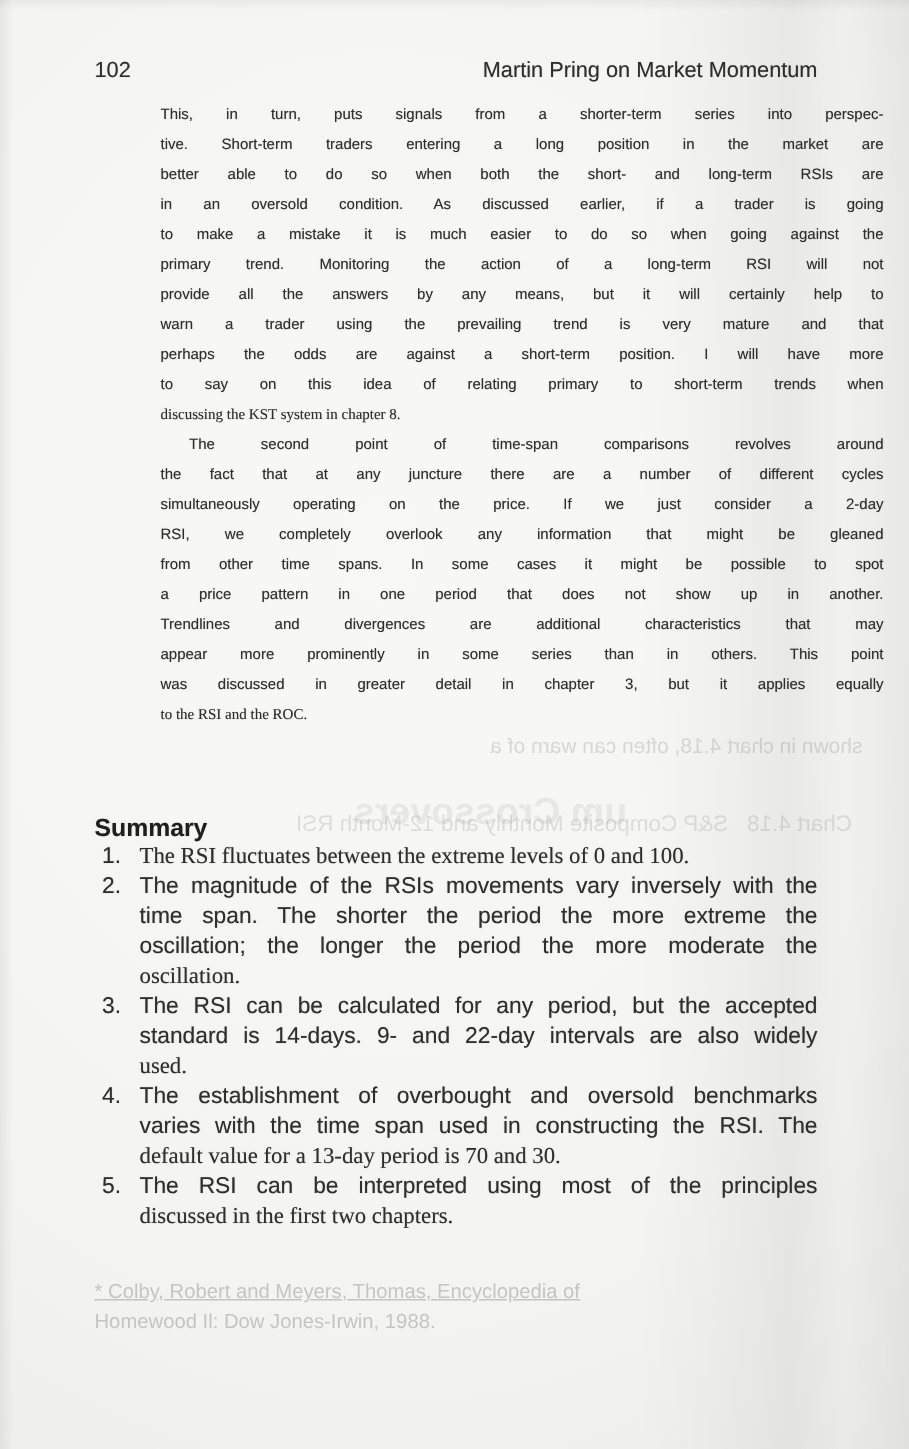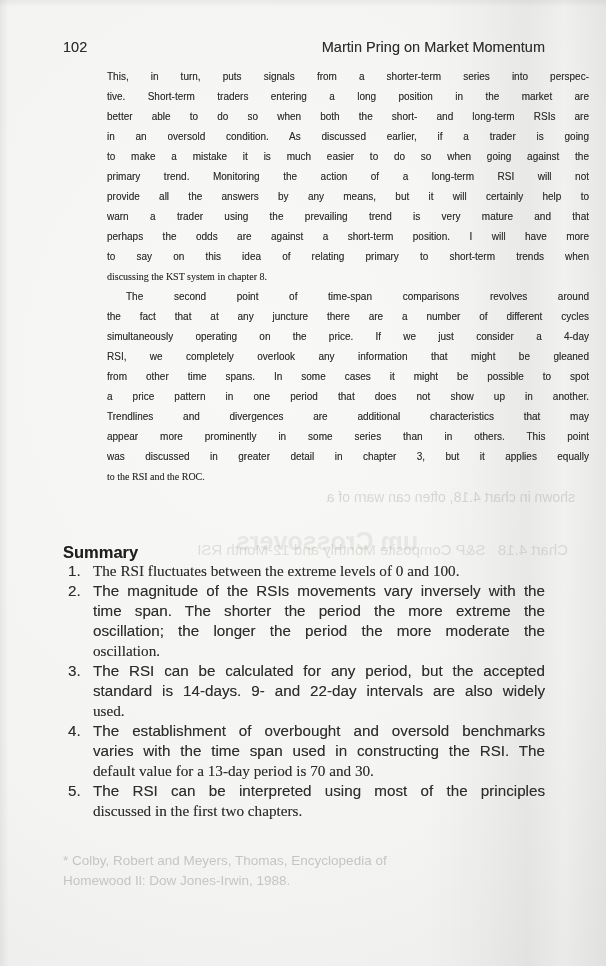--- a/index.html
+++ b/index.html
@@ -27,21 +27,21 @@
   .item{display:flex;}
   .num{flex:0 0 30px;padding-left:5px;box-sizing:border-box;}
   .itext{flex:1;min-width:0;}
   
   .ghost{position:absolute;white-space:pre;text-shadow:none;}
   .mirror{transform:scaleX(-1);}
   .g-a{top:489px;left:85px;width:490px;font-size:14px;color:rgba(105,105,98,.22);}
   .g-b{top:541px;left:63px;width:505px;font-size:15px;color:rgba(105,105,98,.18);}
   .g-big{top:527px;left:128px;width:290px;font-size:25px;font-weight:700;color:rgba(110,110,102,.11);}
   .fnote{position:absolute;top:851px;left:63px;width:492px;font-size:13.5px;line-height:20px;color:rgba(90,90,84,.30);text-shadow:none;}
-  .fnote .u{}
+  .fnote .u{text-decoration:underline;}
 </style>
 </head>
 <body>
 
 <div class="page">
 
   <div class="header">
     <span class="pagenum">102</span>
     <span class="running">Martin Pring on Market Momentum</span>
   </div>
@@ -56,21 +56,21 @@
         <div class="line">primary trend. Monitoring the action of a long-term RSI will not</div>
         <div class="line">provide all the answers by any means, but it will certainly help to</div>
         <div class="line">warn a trader using the prevailing trend is very mature and that</div>
         <div class="line">perhaps the odds are against a short-term position. I will have more</div>
         <div class="line">to say on this idea of relating primary to short-term trends when</div>
         <div class="line last">discussing the KST system in chapter 8.</div>
       </div>
       <div class="para indent">
         <div class="line">The second point of time-span comparisons revolves around</div>
         <div class="line">the fact that at any juncture there are a number of different cycles</div>
-        <div class="line">simultaneously operating on the price. If we just consider a 4-day</div>
+        <div class="line">simultaneously operating on the price. If we just consider a 2-day</div>
         <div class="line">RSI, we completely overlook any information that might be gleaned</div>
         <div class="line">from other time spans. In some cases it might be possible to spot</div>
         <div class="line">a price pattern in one period that does not show up in another.</div>
         <div class="line">Trendlines and divergences are additional characteristics that may</div>
         <div class="line">appear more prominently in some series than in others. This point</div>
         <div class="line">was discussed in greater detail in chapter 3, but it applies equally</div>
         <div class="line last">to the RSI and the ROC.</div>
       </div>
     </div>
 

